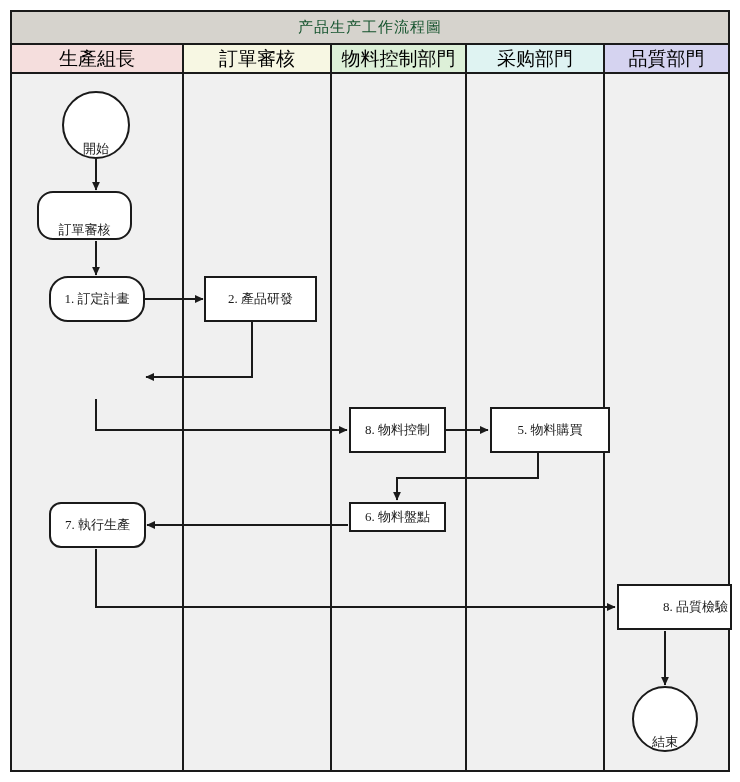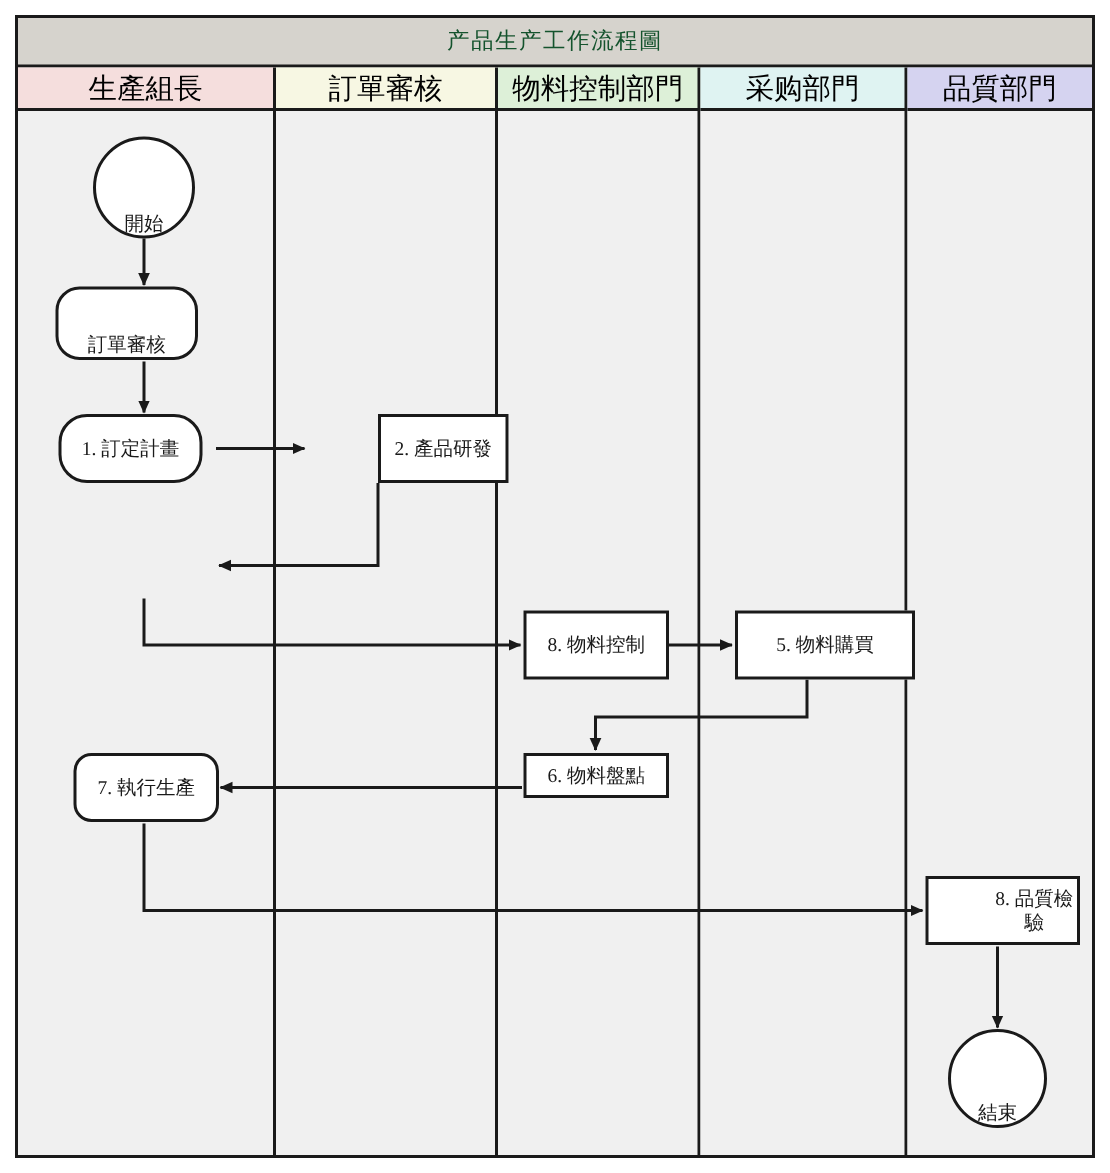--- a/index.html
+++ b/index.html
@@ -143,45 +143,45 @@
   </svg>
 
   <div class="node circle" style="left:62px; top:91px; width:68px; height:68px;">
     <span>開始</span>
   </div>
 
   <div class="node rounded" style="left:37px; top:191px; width:95px; height:49px;align-items:flex-end;">
     <span>訂單審核</span>
   </div>
 
-  <div class="node" style="left:39px; top:276px; width:96px; height:46px;border-radius:19px;">
+  <div class="node" style="left:49px; top:276px; width:96px; height:46px;border-radius:19px;">
     <span>1. 訂定計畫</span>
   </div>
 
-  <div class="node" style="left:204px; top:276px; width:87px; height:46px;margin-left:48px;">
+  <div class="node" style="left:204px; top:276px; width:113px; height:46px;">
     <span>2. 產品研發</span>
   </div>
 
 
   <div class="node" style="left:349px; top:407px; width:97px; height:46px;">
     <span>8. 物料控制</span>
   </div>
 
   <div class="node" style="left:490px; top:407px; width:120px; height:46px;">
     <span>5. 物料購買</span>
   </div>
 
   <div class="node" style="left:349px; top:502px; width:97px; height:30px;">
     <span>6. 物料盤點</span>
   </div>
 
   <div class="node" style="left:49px; top:502px; width:97px; height:46px;border-radius:12px;">
     <span>7. 執行生產</span>
   </div>
 
-  <div class="node" style="left:617px; top:584px; width:103px; height:46px;padding-left:42px;">
+  <div class="node" style="left:617px; top:584px; width:115px; height:46px;padding-left:42px;">
     <span>8. 品質檢驗</span>
   </div>
 
   <div class="node circle" style="left:632px; top:686px; width:66px; height:66px;">
     <span>結束</span>
   </div>
 </div>
 
 </body></html>

